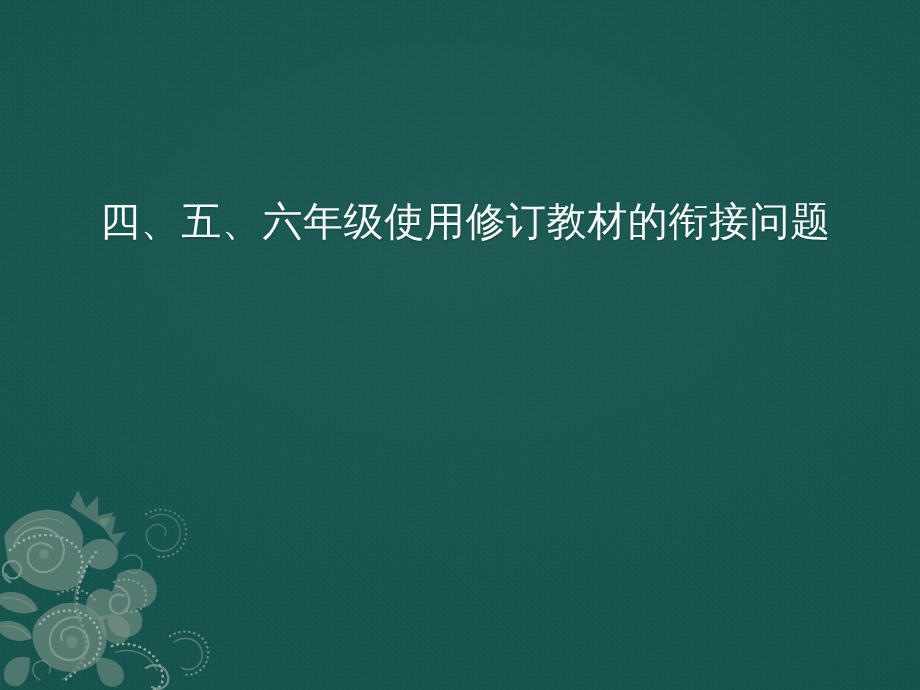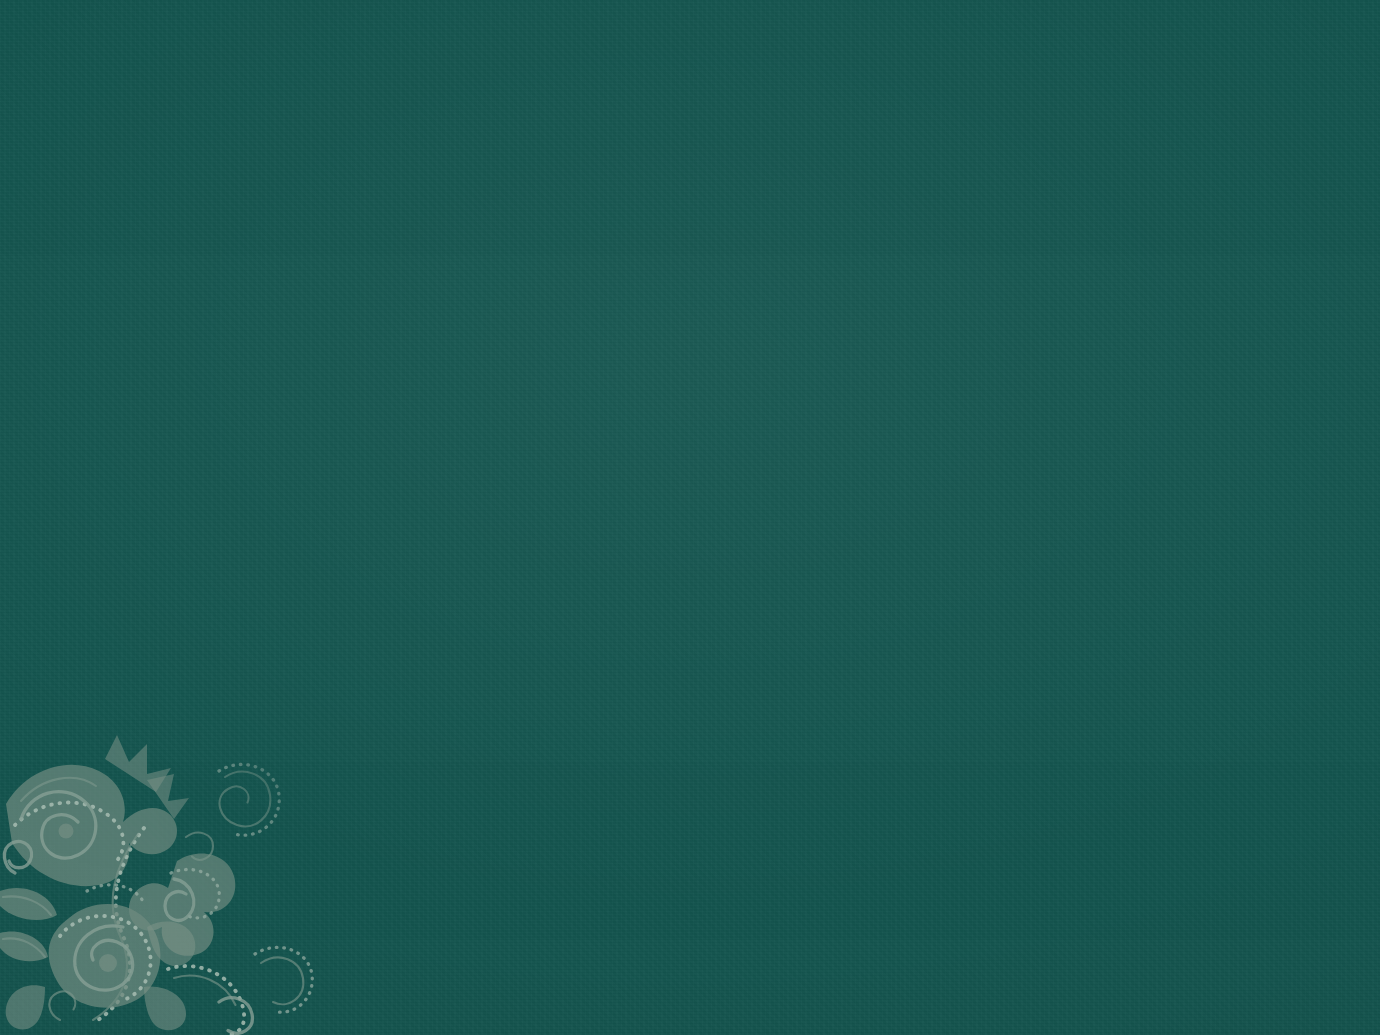--- a/index.html
+++ b/index.html
@@ -180,14 +180,17 @@
         <path class="lnthin" d="M174 152 C 186 144, 200 150, 202 162 C 204 175, 192 183, 182 178"></path>
         <path class="dots2" d="M170 146 C 186 136, 206 144, 208 160 C 210 176, 196 188, 182 184"></path>
 
         <path class="lnthin" d="M40 190 C 32 186, 30 176, 38 172 C 46 168, 53 176, 49 183"></path>
         <path class="lnthin" d="M124 68 C 132 62, 142 66, 142 74 C 142 82, 133 86, 128 81"></path>
         <path class="dots2" d="M58 104 C 72 96, 90 100, 96 112"></path>
       </g>
     </svg>
   </div>
 
+  <div id="title-block">
+    <h1 id="title-text">四、五、六年级使用修订教材的衔接问题</h1>
+  </div>
 
 </div>
 
 </body></html>

